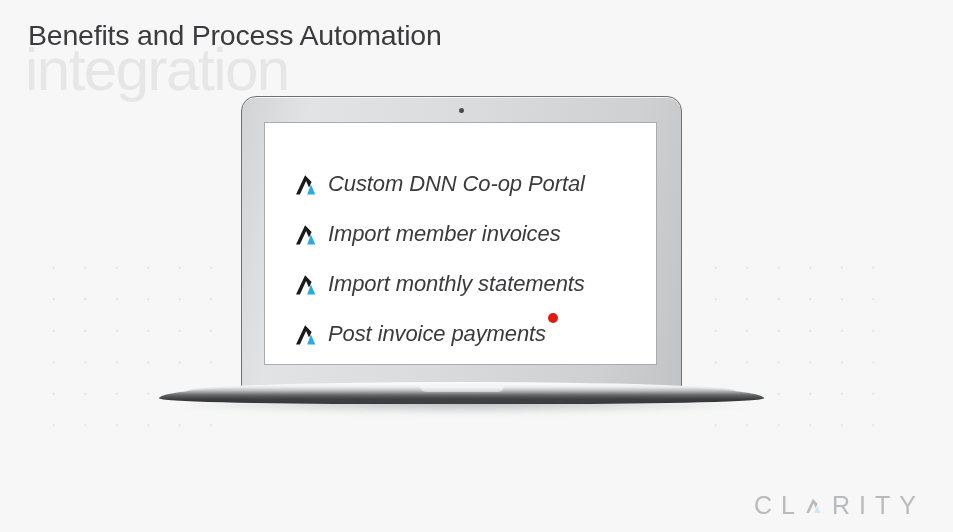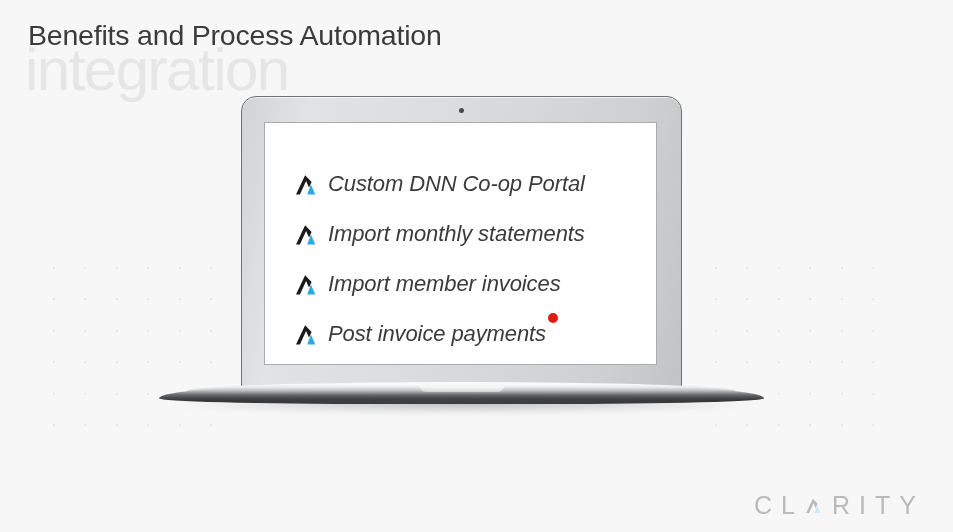--- a/index.html
+++ b/index.html
@@ -246,31 +246,31 @@
             <span class="bullet-text">Custom DNN Co-op Portal</span>
           </div>
 
           <div class="bullet-row">
             <span class="bullet-icon">
               <svg viewBox="0 0 26 26" width="26" height="26" aria-hidden="true">
                 <path d="M12.1 3.2 L3.0 22.6 L6.9 22.6 L13.1 9.1 L16.0 15.6 L18.6 10.0 Z" fill="#1a1a1a"></path>
                 <path d="M17.9 12.6 L22.3 22.6 L14.2 22.6 Z" fill="#29ABE2"></path>
               </svg>
             </span>
-            <span class="bullet-text">Import monthly statements</span>
+            <span class="bullet-text">Import member invoices</span>
           </div>
 
           <div class="bullet-row">
             <span class="bullet-icon">
               <svg viewBox="0 0 26 26" width="26" height="26" aria-hidden="true">
                 <path d="M12.1 3.2 L3.0 22.6 L6.9 22.6 L13.1 9.1 L16.0 15.6 L18.6 10.0 Z" fill="#1a1a1a"></path>
                 <path d="M17.9 12.6 L22.3 22.6 L14.2 22.6 Z" fill="#29ABE2"></path>
               </svg>
             </span>
-            <span class="bullet-text">Import member invoices</span>
+            <span class="bullet-text">Import monthly statements</span>
           </div>
 
           <div class="bullet-row">
             <span class="bullet-icon">
               <svg viewBox="0 0 26 26" width="26" height="26" aria-hidden="true">
                 <path d="M12.1 3.2 L3.0 22.6 L6.9 22.6 L13.1 9.1 L16.0 15.6 L18.6 10.0 Z" fill="#1a1a1a"></path>
                 <path d="M17.9 12.6 L22.3 22.6 L14.2 22.6 Z" fill="#29ABE2"></path>
               </svg>
             </span>
             <span class="bullet-text">Post invoice payments</span>

